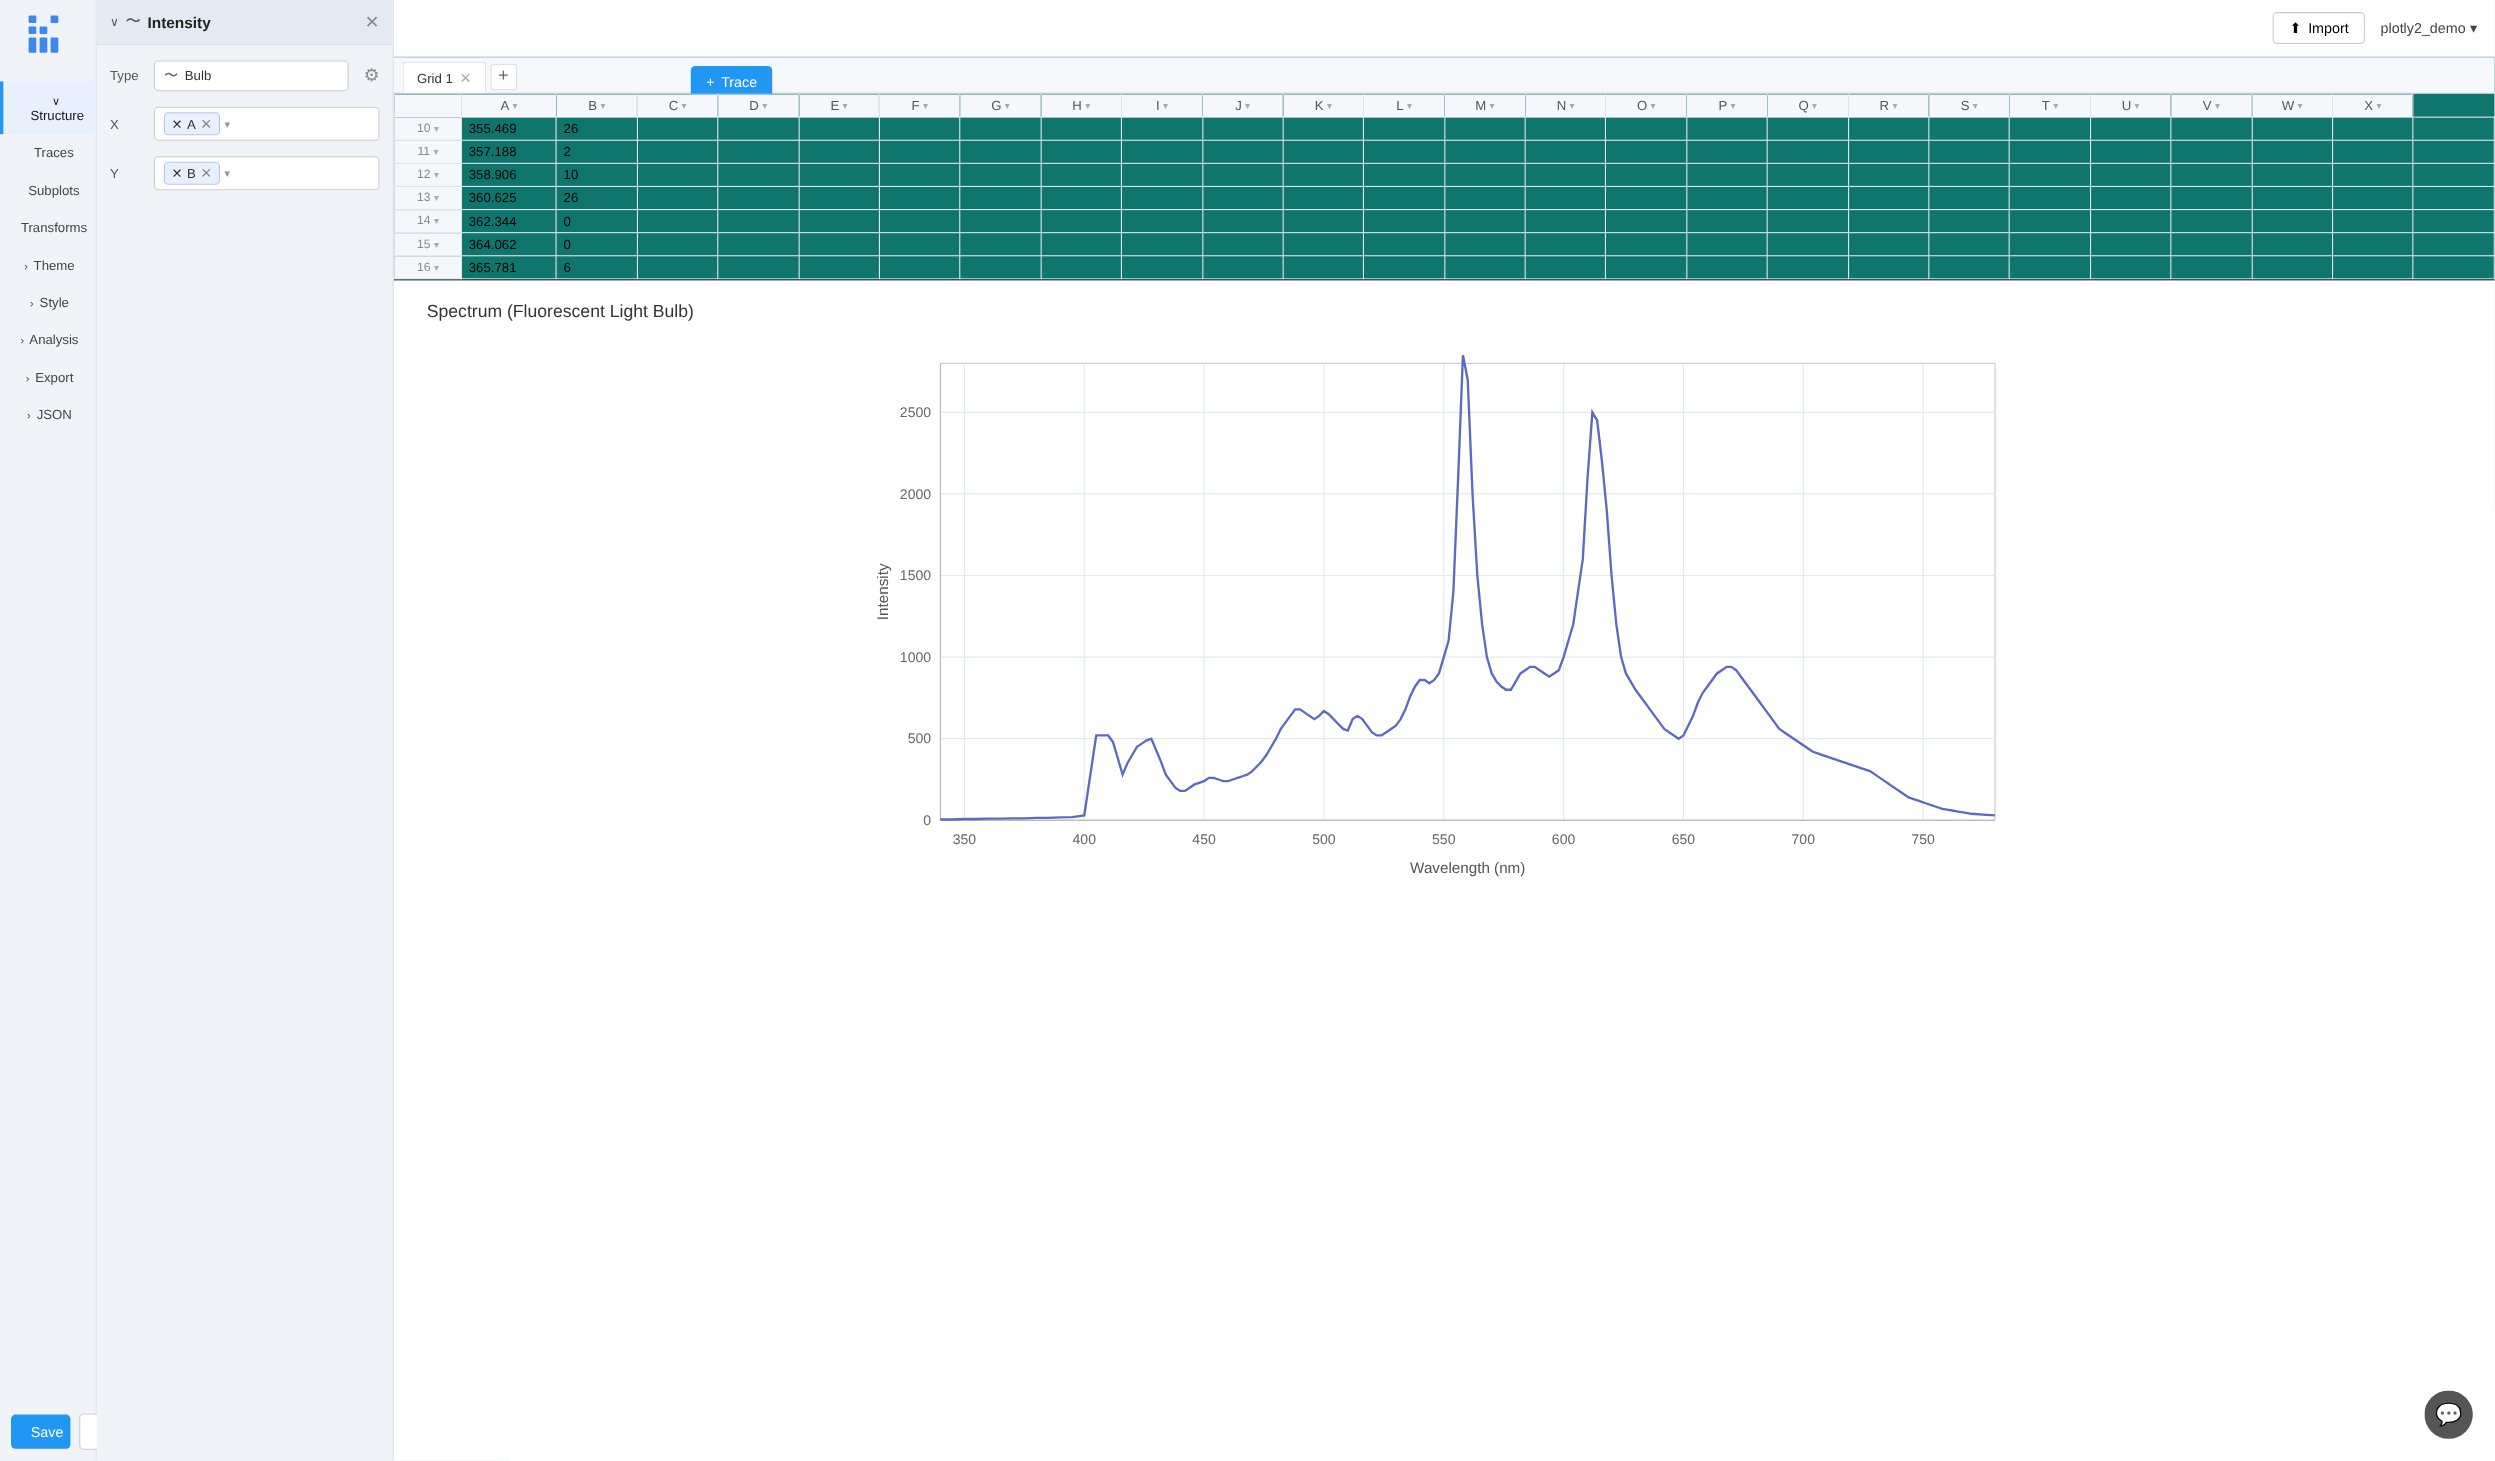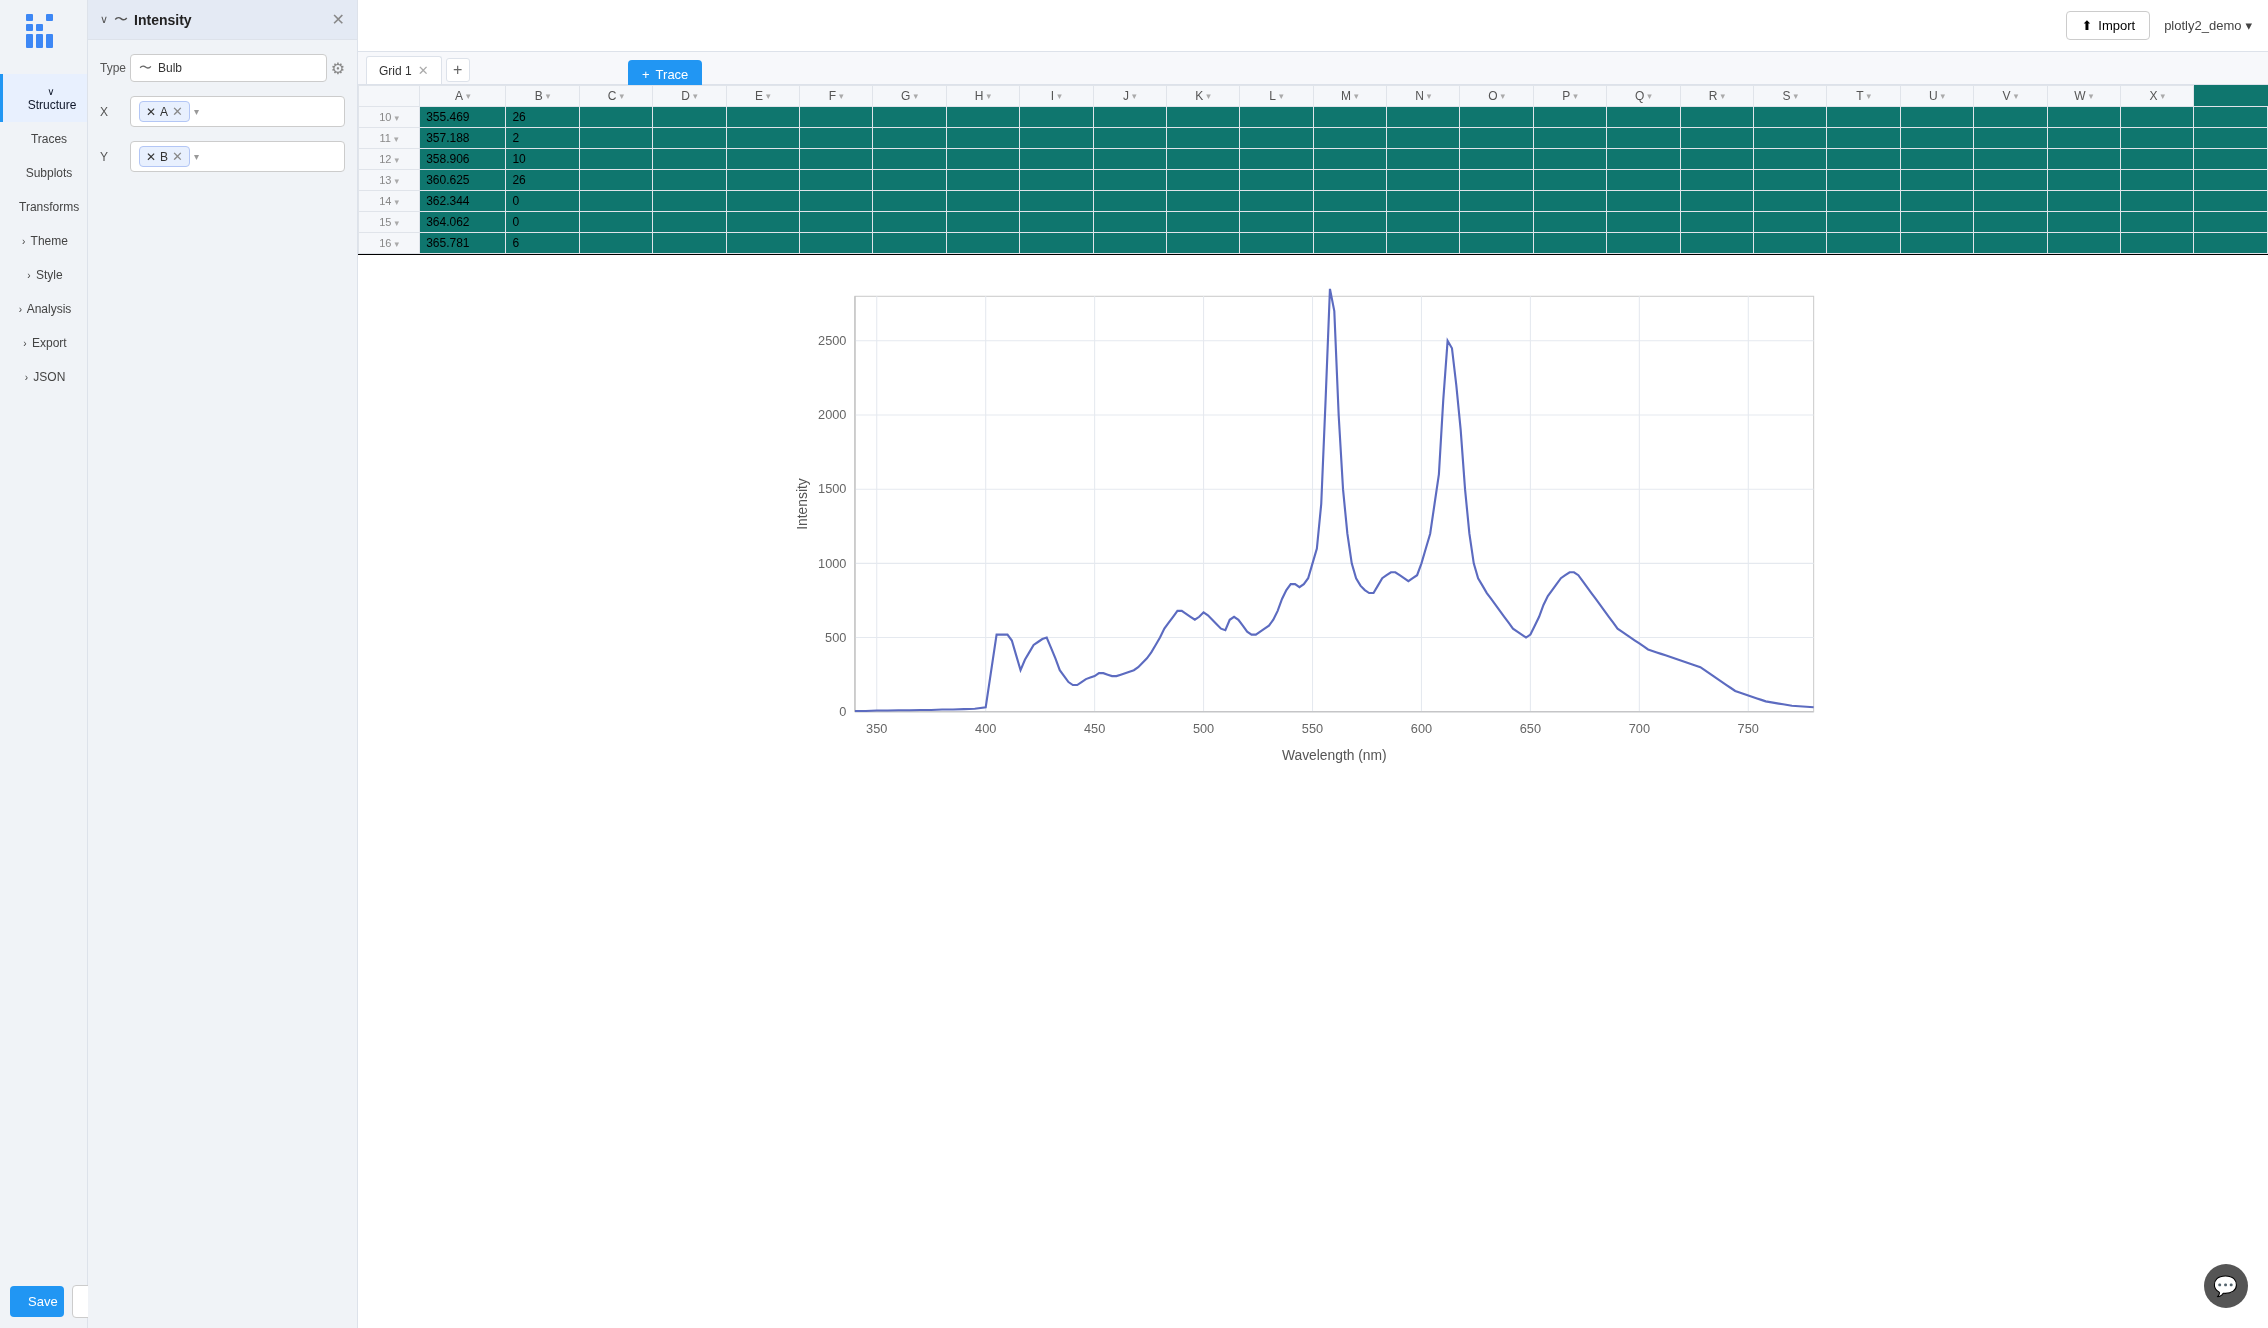--- a/index.html
+++ b/index.html
@@ -118,21 +118,21 @@
     }
     .panel-body {
       padding: 14px 12px;
       display: flex;
       flex-direction: column;
       gap: 14px;
     }
     .field-row {
       display: flex;
       align-items: center;
-      gap: 0;
+      gap: 10px;
     }
     .field-label {
       width: 30px;
       font-size: 12px;
       color: #555;
       flex-shrink: 0;
     }
     .field-select {
       flex: 1;
       display: flex;
@@ -850,20 +850,21 @@
                 <td></td>
                 <td></td>
                 <td></td>
               </tr>
             </tbody>
         </table>
       </div>
     </div>
 
     <div class="chart-area">
+      <div class="chart-title">Spectrum (Fluorescent Light Bulb)</div>
       <div class="chart-container">
         <svg class="chart" id="spectrum-chart" viewBox="0 0 980 460" preserveAspectRatio="xMidYMid meet">
 
         <rect x="60" y="20" width="900" height="390" fill="white" stroke="#ccc"></rect>
             <line x1="60" x2="960" y1="410" y2="410" stroke="#e5e9ef" stroke-width="1"></line>
             <text x="52" y="414" text-anchor="end" font-size="12" fill="#666">0</text>
             <line x1="60" x2="960" y1="340.3571428571429" y2="340.3571428571429" stroke="#e5e9ef" stroke-width="1"></line>
             <text x="52" y="344.3571428571429" text-anchor="end" font-size="12" fill="#666">500</text>
             <line x1="60" x2="960" y1="270.7142857142857" y2="270.7142857142857" stroke="#e5e9ef" stroke-width="1"></line>
             <text x="52" y="274.7142857142857" text-anchor="end" font-size="12" fill="#666">1000</text>

